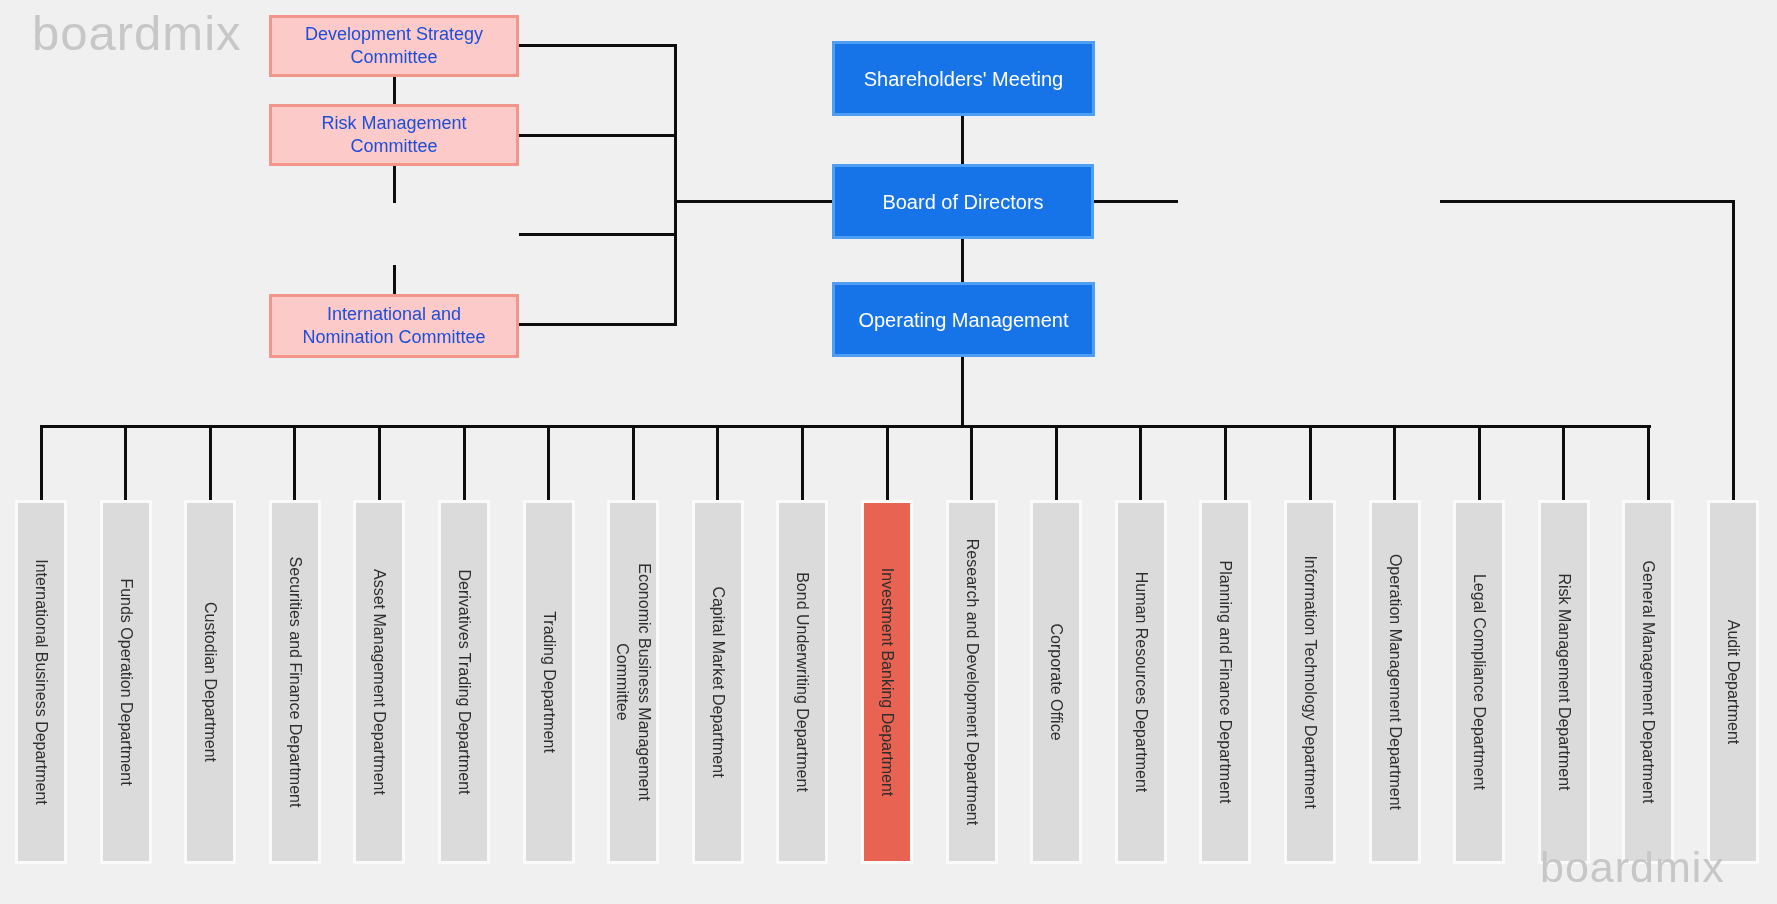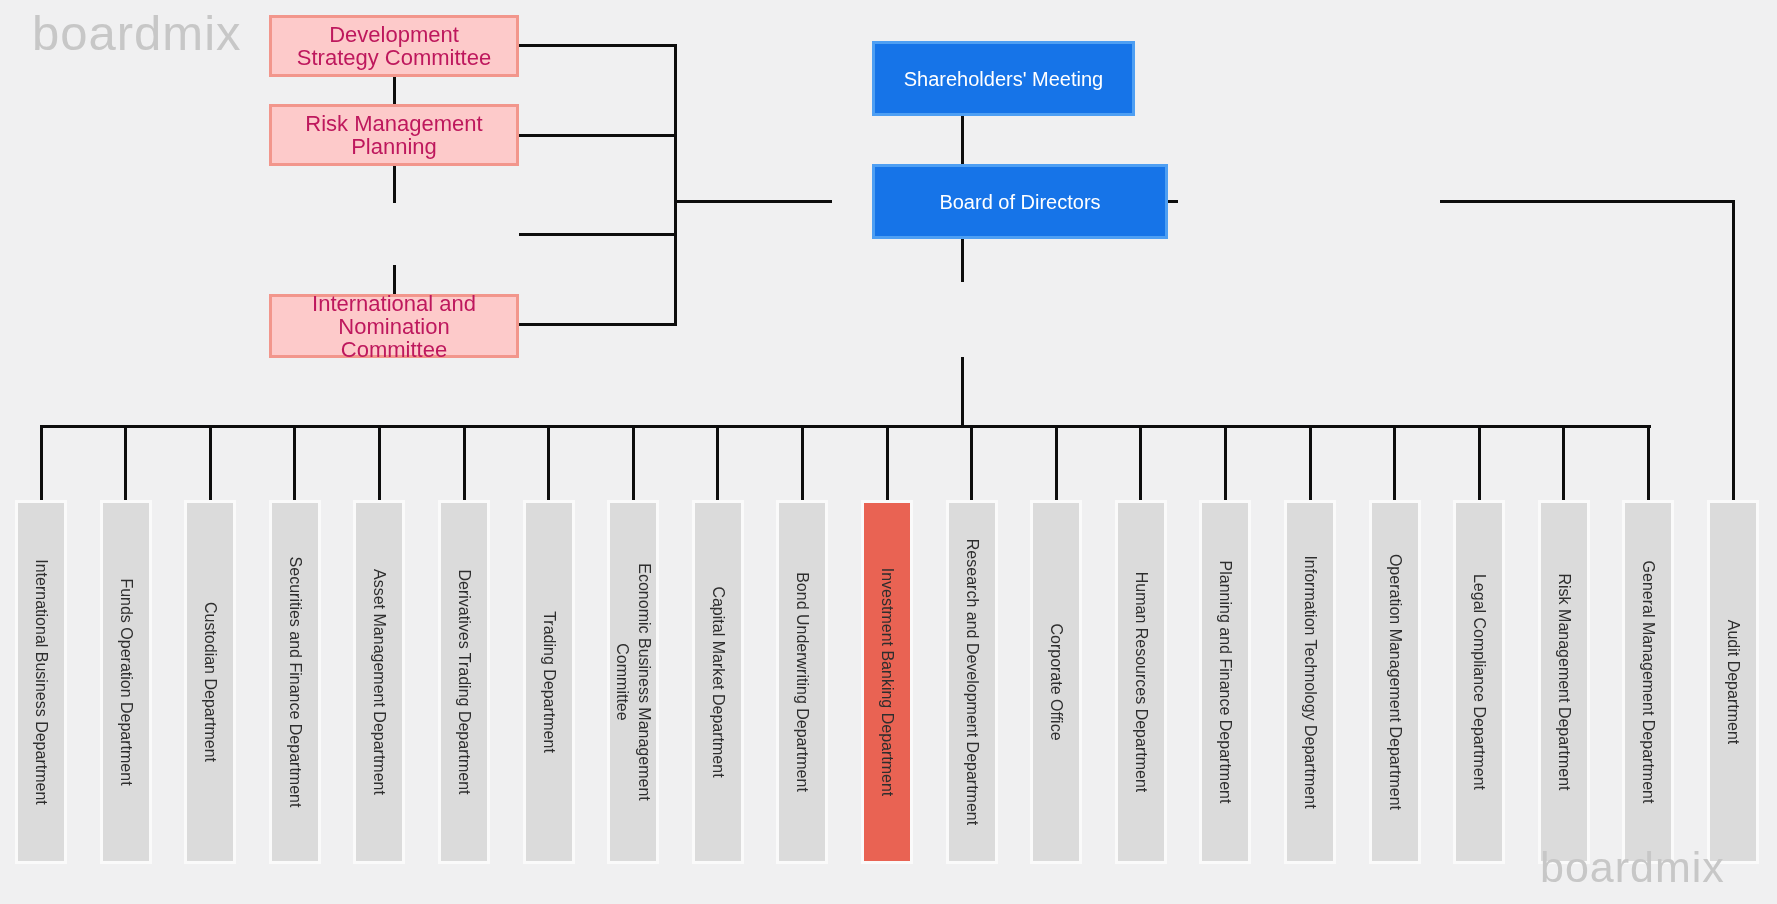--- a/index.html
+++ b/index.html
@@ -10,26 +10,26 @@
   }
   .line{position:absolute;background:var(--line,#0d0d0d);}
   .node{
     position:absolute;box-sizing:border-box;
     display:flex;align-items:center;justify-content:center;
     text-align:center;
   }
   .node.blue{
     background:var(--blue,#1674e8);
     border:3px solid var(--blue-border,#4e9ff3);
-    color:#ffffff;font-size:20px;line-height:26px;margin-left:40px;
+    color:#ffffff;font-size:20px;line-height:26px;
   }
   .node.pink{
     background:var(--pink,#fdcaca);
     border:3px solid var(--pink-border,#f2968c);
-    color:#be185d;font-size:22px;line-height:23px;
+    color:#1d4ed8;font-size:18px;line-height:23px;
     padding:0 20px;
   }
   .dept{
     position:absolute;box-sizing:border-box;
     top:500px;height:364px;width:52px;
     background:var(--dept,#dbdbdb);
     border:3px solid var(--dept-border,#fafafa);
   }
   .dept.highlight{background:var(--red,#e96353);}
   .dept-label{
@@ -78,31 +78,34 @@
   <div class="line" style="left:1732px;top:200px;width:3px;height:300px"></div>
 
   <div class="line" style="left:961px;top:357px;width:3px;height:70px"></div>
 
   <div class="line" style="left:40px;top:425px;width:1611px;height:3px"></div>
 
   <div class="node pink" style="left:269px;top:15px;width:250px;height:62px">
     <span>Development Strategy Committee</span>
   </div>
   <div class="node pink" style="left:269px;top:104px;width:250px;height:62px">
-    <span>Risk Management Planning</span>
+    <span>Risk Management Committee</span>
   </div>
   <div class="node pink" style="left:269px;top:294px;width:250px;height:64px">
     <span>International and Nomination Committee</span>
   </div>
 
   <div class="node blue" style="left:832px;top:41px;width:263px;height:75px">
     <span>Shareholders' Meeting</span>
   </div>
-  <div class="node blue" style="left:832px;top:164px;width:296px;height:75px">
+  <div class="node blue" style="left:832px;top:164px;width:262px;height:75px">
     <span>Board of Directors</span>
+  </div>
+  <div class="node blue" style="left:832px;top:282px;width:263px;height:75px">
+    <span>Operating Management</span>
   </div>
 
   <div id="departments">
       <div class="line" style="left: 40px; top: 427px; width: 3px; height: 73px;"></div>
       <div class="dept" style="left: 15px;">
         <div class="dept-label">International Business Department</div>
       </div>
       <div class="line" style="left: 124px; top: 427px; width: 3px; height: 73px;"></div>
       <div class="dept" style="left: 100px;">
         <div class="dept-label">Funds Operation Department</div>

